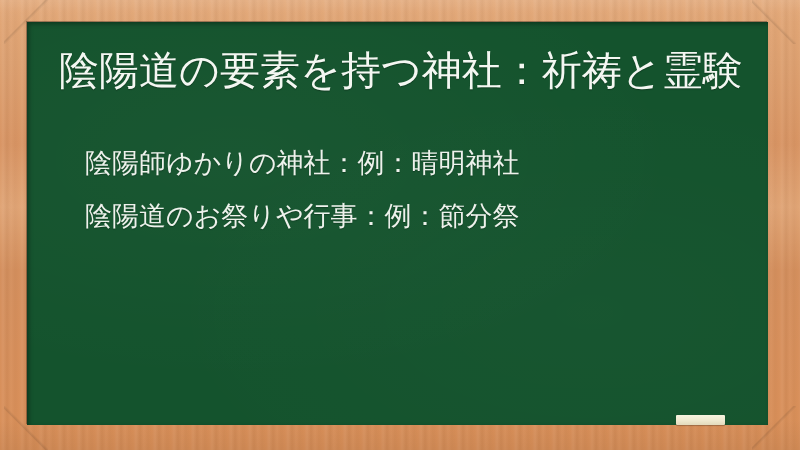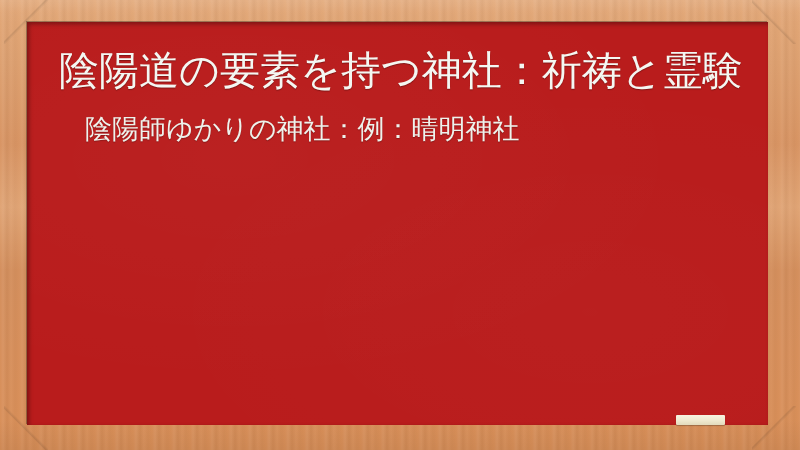--- a/index.html
+++ b/index.html
@@ -67,21 +67,21 @@
   .miter.bl { left: 4px;  bottom: 0px; background: linear-gradient(45deg,  rgba(0,0,0,0) 46%, rgba(0,0,0,0.10) 48%, rgba(0,0,0,0) 52%); }
   .miter.br { right: 4px; bottom: 0px; background: linear-gradient(135deg, rgba(0,0,0,0) 46%, rgba(0,0,0,0.10) 48%, rgba(0,0,0,0) 52%); }
 
   
   .board {
     position: absolute;
     left: 27px;
     top: 22px;
     width: 741px;
     height: 403px;
-    background: #b91c1c;
+    background: #14532d;
     box-shadow:
       inset 2px 2px 4px rgba(0,0,0,0.35),
       -1px -1px 0 rgba(0,0,0,0.30);
   }
   .board-texture {
     position: absolute;
     left: 0; top: 0; right: 0; bottom: 0;
     background:
       radial-gradient(ellipse at 28% 34%, rgba(255,255,255,0.022), rgba(255,255,255,0) 62%),
       radial-gradient(ellipse at 76% 72%, rgba(255,255,255,0.015), rgba(255,255,255,0) 58%);
@@ -98,21 +98,21 @@
     line-height: 50px;
     color: #f4f7f2;
     white-space: nowrap;
     letter-spacing: 0px;
     text-shadow: 0 1px 1px rgba(0,0,0,0.30);
   }
 
   .body-list {
     position: absolute;
     left: 58px;
-    top: 88px;
+    top: 122px;
     width: 660px;
   }
   .body-item {
     font-size: 27px;
     line-height: 37px;
     color: #eef2ec;
     margin-bottom: 16px;
     letter-spacing: 0px;
     text-shadow: 0 1px 1px rgba(0,0,0,0.25);
   }
@@ -143,18 +143,19 @@
     <div class="miter br"></div>
   </div>
 
   <div class="board">
     <div class="board-texture"></div>
 
     <div class="title">陰陽道の要素を持つ神社：祈祷と霊験</div>
 
     <div class="body-list">
       <div class="body-item">陰陽師ゆかりの神社：例：晴明神社</div>
+      <div class="body-item">陰陽道のお祭りや行事：例：節分祭</div>
     </div>
   </div>
 
   <div class="chalk"></div>
 
 </div>
 
 </body></html>

